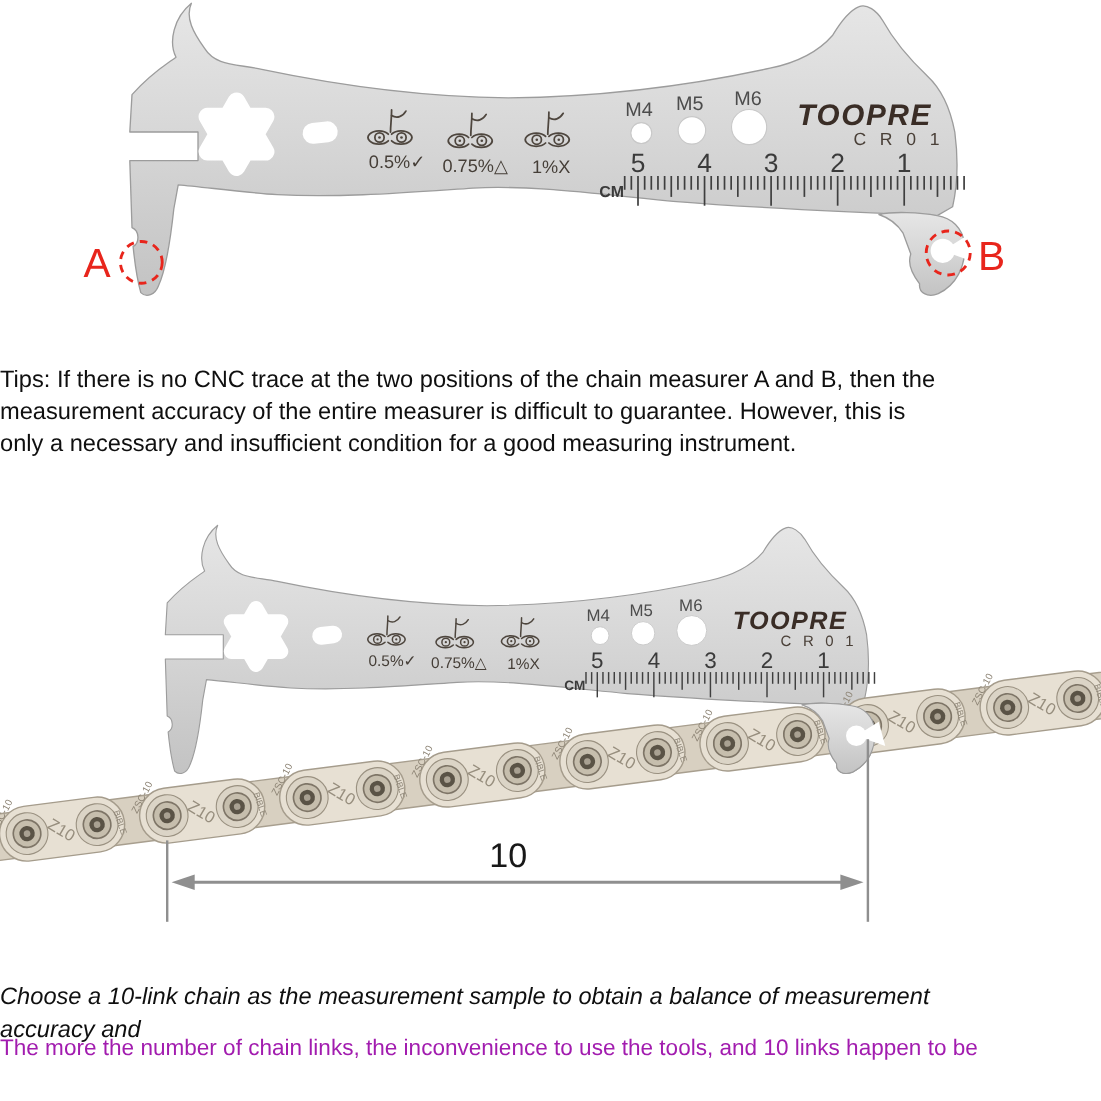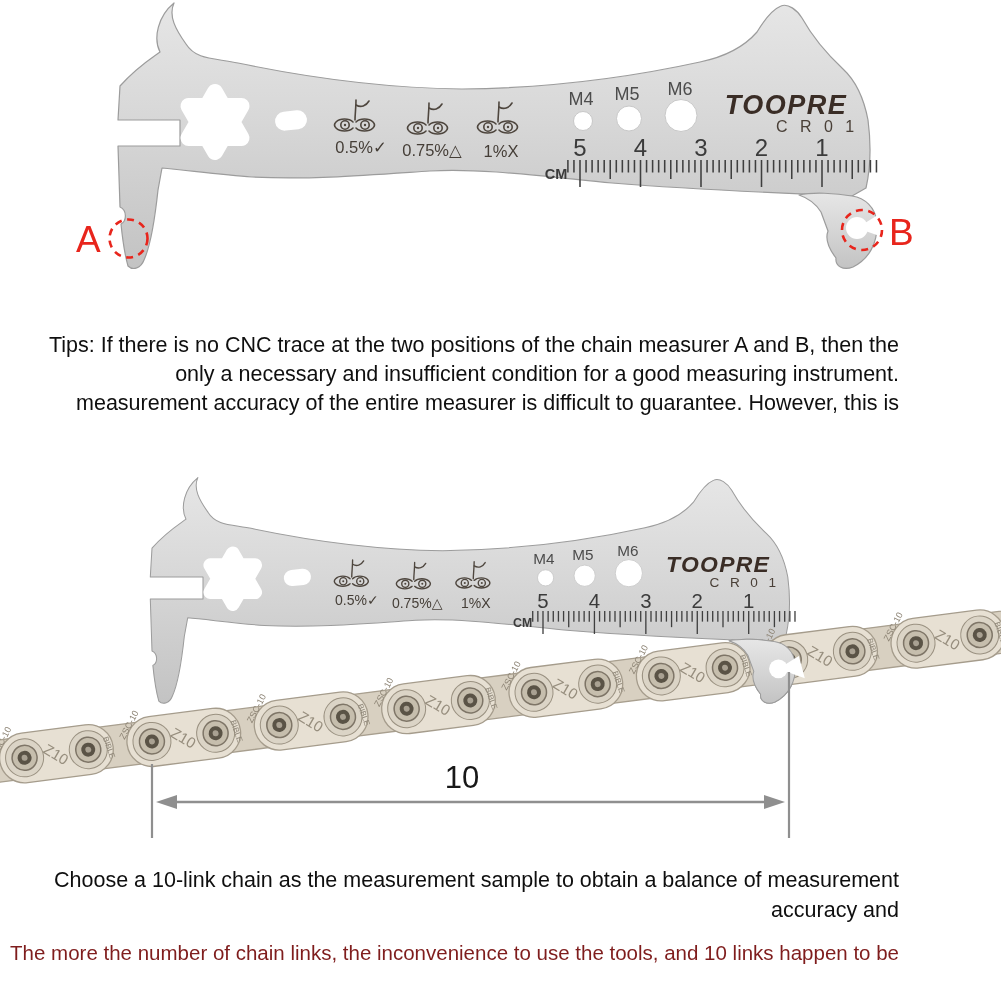--- a/index.html
+++ b/index.html
@@ -1,24 +1,24 @@
 <!DOCTYPE html>
 <html><head>
 <meta charset="utf-8">
 <style>
   html,body{margin:0;padding:0;background:#fff;}
   .page{position:relative;width:1001px;height:1001px;background:#ffffff;
         font-family:"Liberation Sans",sans-serif;overflow:hidden;}
   .page svg{position:absolute;left:0;display:block;}
   .photo1{top:0;}
   .photo2{top:430px;}
-  .para{position:absolute;left:0;width:899px;text-align:right;color:#0f0f0f;}
+  .para{position:absolute;left:0;width:899px;text-align:left;color:#0f0f0f;}
   .tips{top:331px;font-size:21.5px;line-height:29px;}
-  .bottom{top:865px;font-size:21.5px;line-height:30px;}
-  .rednote{top:940px;font-size:20.5px;line-height:26px;color:#7f1d1d;}
+  .bottom{top:891px;font-size:21.5px;line-height:30px;font-style:italic;}
+  .rednote{top:940px;font-size:20.5px;line-height:26px;color:#a21caf;}
   .metal{fill:url(#metalGrad);stroke:#9c9c9c;stroke-width:1.2;stroke-linejoin:round;}
   .hole{fill:#ffffff;stroke:#c8c8c8;stroke-width:1;}
   .holeplain{fill:#ffffff;stroke:none;}
   text{font-family:"Liberation Sans",sans-serif;}
   .mlabel{font-size:18px;fill:#4c4c4c;}
   .wlabel{font-size:16.5px;fill:#453e37;}
   .rnum{font-size:24px;fill:#3b3b3b;}
   .cm{font-size:14.5px;font-weight:bold;fill:#3b3b3b;}
   .brand{font-size:27px;font-weight:bold;font-style:italic;letter-spacing:1.5px;fill:#3a2d26;}
   .model{font-size:16px;letter-spacing:4px;fill:#4a4038;}
@@ -187,22 +187,22 @@
       <circle cx="128.5" cy="238.5" r="19" fill="none" stroke="#e8251c" stroke-width="2.6" stroke-dasharray="7 5.5"></circle>
     </g>
     <g>
       <text class="redink" x="889" y="245" font-size="37">B</text>
       <circle cx="862" cy="230" r="20" fill="none" stroke="#e8251c" stroke-width="2.6" stroke-dasharray="7 5.5"></circle>
     </g>
   </svg>
 
   <div class="para tips">
     <div>Tips: If there is no CNC trace at the two positions of the chain measurer A and B, then the</div>
+    <div>measurement accuracy of the entire measurer is difficult to guarantee. However, this is</div>
     <div>only a necessary and insufficient condition for a good measuring instrument.</div>
-    <div>measurement accuracy of the entire measurer is difficult to guarantee. However, this is</div>
   </div>
 
   <svg class="photo2" width="1001" height="430" viewBox="0 0 1001 430">
 
     <use href="#tool1" transform="translate(50,45) scale(0.85)"></use>
 
     <g id="chain-links" transform="translate(0,331) rotate(-7.33)">
         <rect x="-60.400000000000034" y="-21" width="106.2" height="42" rx="21" fill="#d8d0c1" stroke="#a89f8f" stroke-width="1.3"></rect>
         <rect x="67.99999999999999" y="-21" width="106.2" height="42" rx="21" fill="#d8d0c1" stroke="#a89f8f" stroke-width="1.3"></rect>
         <rect x="196.39999999999998" y="-21" width="106.2" height="42" rx="21" fill="#d8d0c1" stroke="#a89f8f" stroke-width="1.3"></rect>

